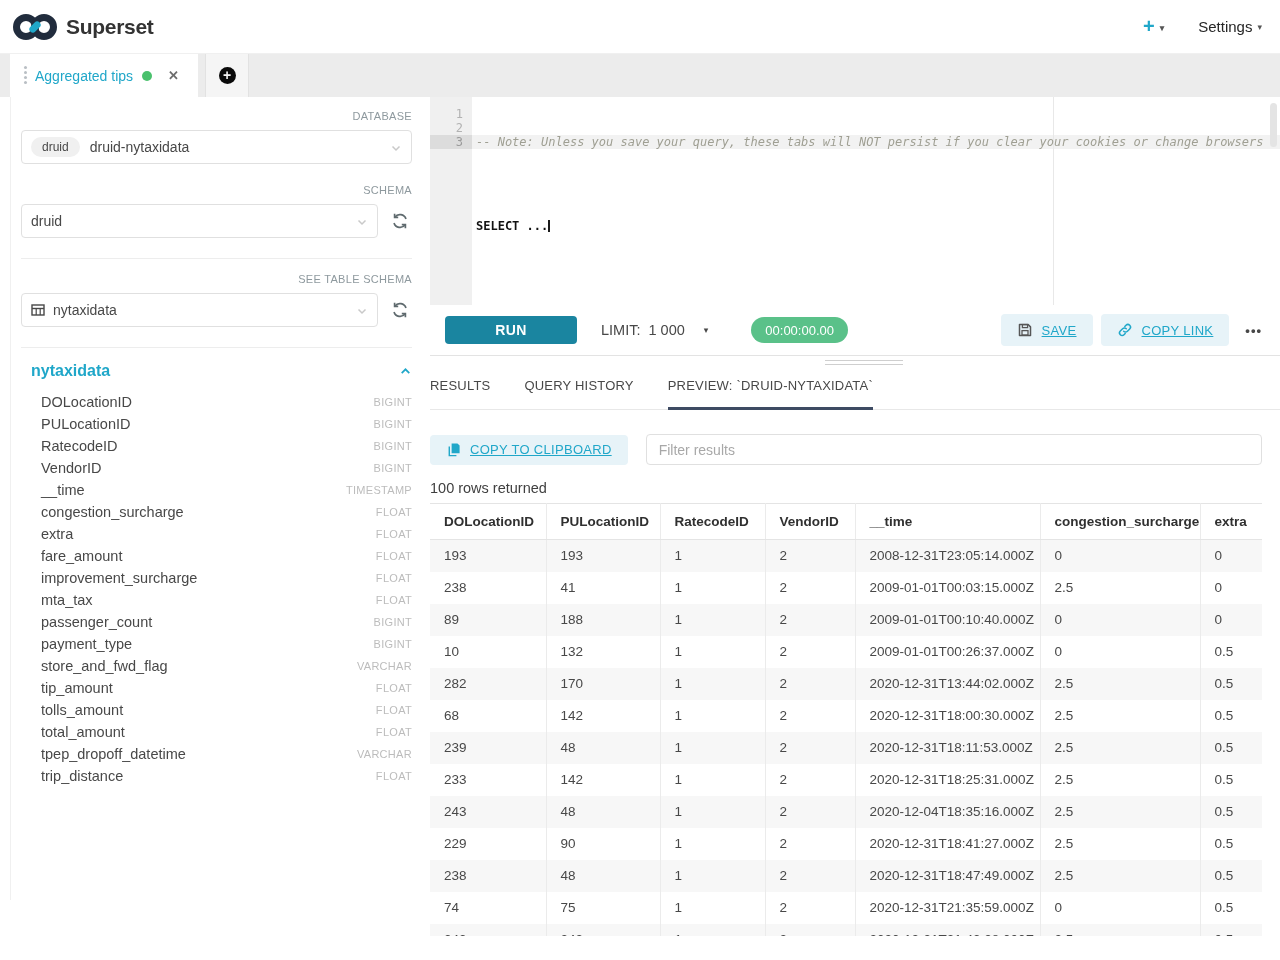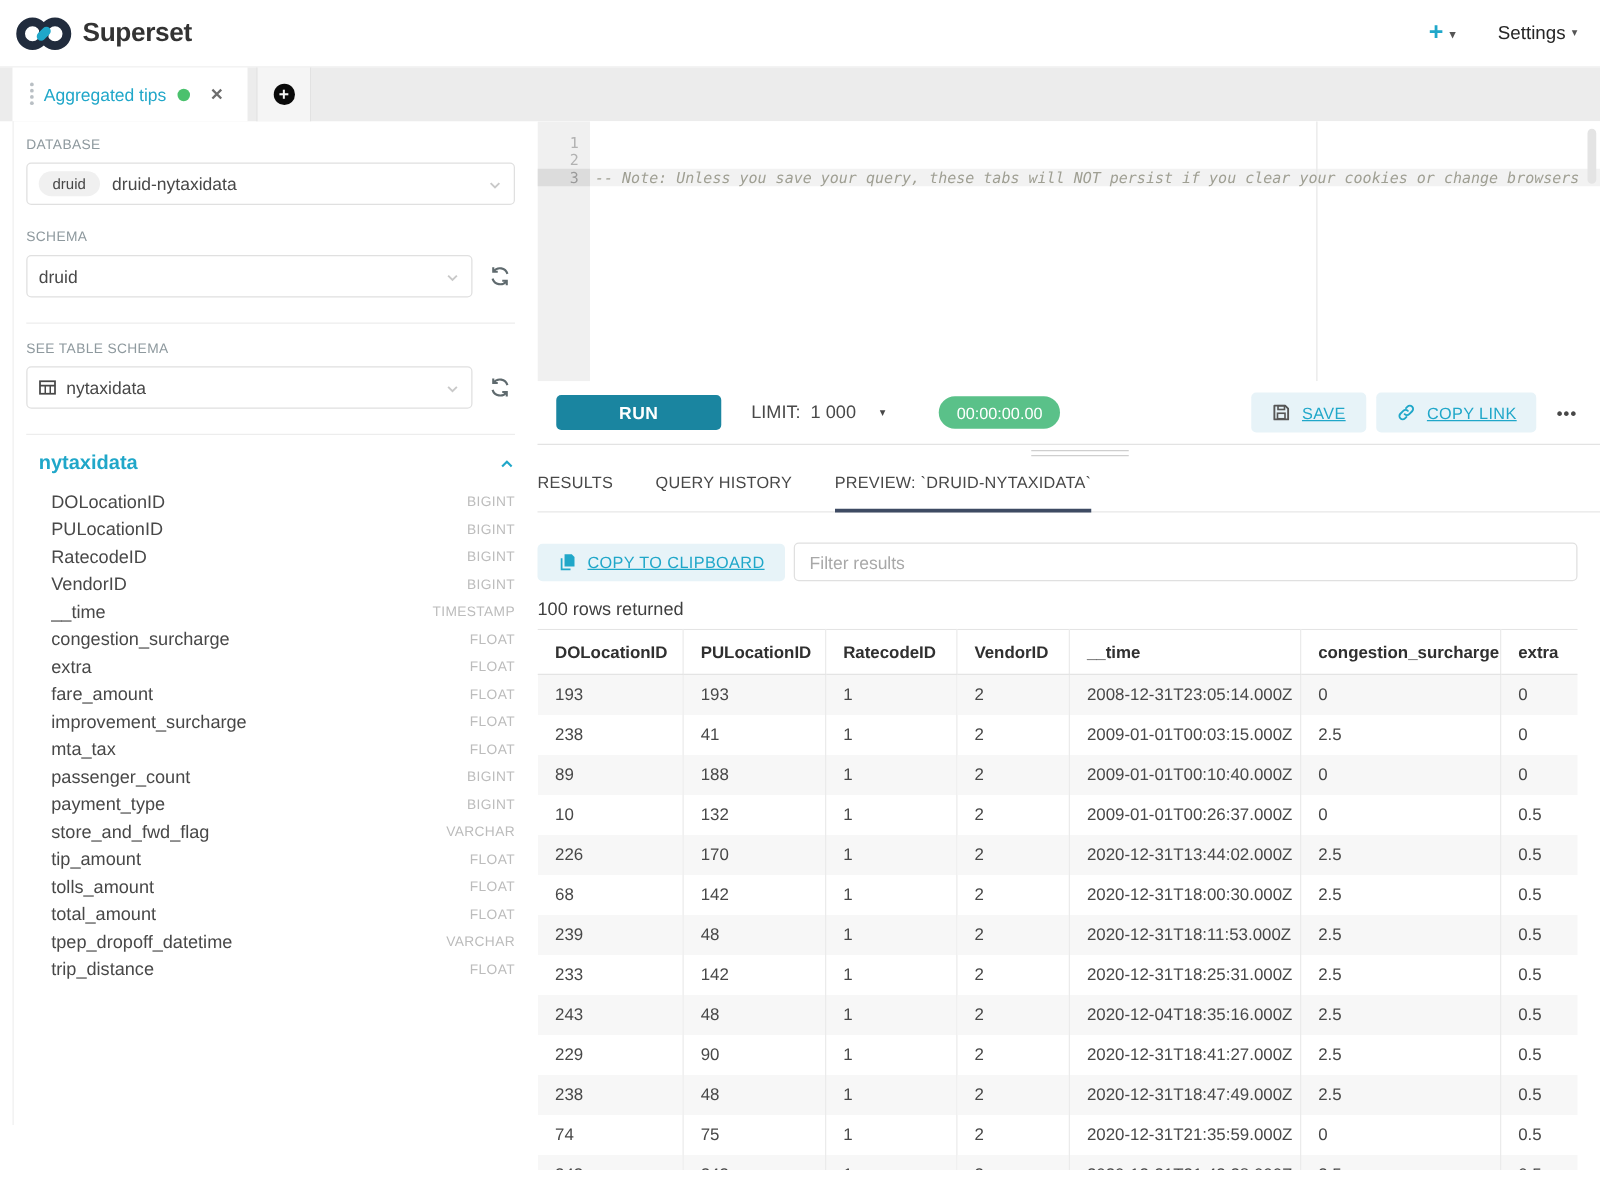--- a/index.html
+++ b/index.html
@@ -29,21 +29,21 @@
   .status-dot { width:10px; height:10px; border-radius:50%; background:#4ac16d; margin-right:16px; }
   .tab-close { color:#6d6d6d; font-size:13px; font-weight:bold; }
   .add-tab { width:44px; background:#f5f5f5; border-left:1px solid #e2e2e2; border-right:1px solid #e2e2e2;
              margin-left:7px; display:flex; align-items:center; justify-content:center; cursor:pointer; }
   .plus-circle { width:17px; height:17px; border-radius:50%; background:#0a0a0a; color:#f5f5f5;
                  font-size:14px; font-weight:bold; display:flex; align-items:center; justify-content:center;
                  line-height:1; padding-bottom:1px; }
 
   
   .main { display:flex; height:863px; }
-  .sidebar { width:430px; padding:13px 18px 0 21px; position:relative; }
+  .sidebar { width:430px; padding:13px 18px 0 21px; position:relative;text-align:right; }
   .sidebar::before { content:""; position:absolute; left:10px; top:0; bottom:60px; width:1px; background:#f0f0f0; }
   .side-label { font-size:11px; color:#8e999e; letter-spacing:.3px; margin-bottom:8px; }
   .select-row { display:flex; align-items:center; gap:10px; }
   .select-box { flex:1; height:34px; border:1px solid #e0e0e0; border-radius:4px; display:flex;
                 align-items:center; padding:0 30px 0 9px; position:relative; background:#fff; cursor:pointer; }
   .select-box .chev { position:absolute; right:9px; top:11px; }
   .pill { background:#f0f0f0; border-radius:11px; padding:3px 11px; font-size:12px; color:#484848; margin-right:10px; }
   .select-value { font-size:14px; color:#484848; display:flex; align-items:center; gap:8px; }
   .refresh-btn { width:24px; height:24px; display:flex; align-items:center; justify-content:center; cursor:pointer; }
   .side-divider { border:none; border-top:1px solid #ededed; margin:20px 0 14px; }
@@ -93,21 +93,21 @@
 
   .splitter { height:6px; border-top:1px solid #e3e3e3; position:relative; }
   .drag-handle { position:absolute; left:395px; top:1px; width:78px; }
   .drag-handle div { border-top:1px solid #cfcfcf; margin-top:3px; }
 
   .south-tabs { display:flex; gap:34px; padding-top:17px; border-bottom:1px solid #e8e8e8; }
   .south-tab { font-size:13px; color:#484848; letter-spacing:.2px; padding-bottom:14px; cursor:pointer;
                border-bottom:3px solid transparent; margin-bottom:-1px; }
   .south-tab.active { border-bottom-color:var(--indicator,#3e4b63); }
 
-  .results-toolbar { display:flex; align-items:center; gap:7px; margin-top:24px; padding-right:18px; }
+  .results-toolbar { display:flex; align-items:center; gap:18px; margin-top:24px; padding-right:18px; }
   .clipboard-btn { height:30px; }
   .filter-input { flex:1; height:31px; border:1px solid #e0e0e0; border-radius:4px; padding:0 12px;
                   font-size:14px; color:#484848; font-family:"Liberation Sans",sans-serif; outline:none; }
   .filter-input::placeholder { color:#a8a8a8; }
   .rows-returned { margin-top:15px; font-size:14.5px; color:#3f3f3f; }
 
   .result-grid { margin-top:7px; height:433px; overflow:hidden; width:832px; }
   table.grid { border-collapse:collapse; table-layout:fixed; width:862px; font-size:13.5px; }
   table.grid th { height:36px; font-weight:600; color:#303030; text-align:left; padding:0 0 0 14px;
                   border-top:1px solid #e4e4e4; border-bottom:1px solid #e4e4e4; border-right:1px solid #ebebeb;
@@ -298,20 +298,21 @@
         <div class="active-line-bg"></div>
         <div class="gutter">
           <div class="ln">1</div>
           <div class="ln">2</div>
           <div class="ln active">3</div>
         </div>
         <div class="print-margin"></div>
         <div class="code">
           <div class="line comment">-- Note: Unless you save your query, these tabs will NOT persist if you clear your cookies or change browsers</div>
           <div class="line"></div>
+          <div class="line sql-line"><span>SELECT ...</span><span class="cursor"></span></div>
         </div>
         <div class="editor-scrollthumb"></div>
       </div>
 
       <div class="run-row">
         <button class="run-btn">RUN</button>
         <span class="limit-group">
           <span class="limit-label">LIMIT:</span>
           <span class="limit-value">1 000</span>
           <span class="limit-caret">▾</span>
@@ -407,21 +408,21 @@
               <tr class="even">
                 <td>10</td>
                 <td>132</td>
                 <td>1</td>
                 <td>2</td>
                 <td>2009-01-01T00:26:37.000Z</td>
                 <td>0</td>
                 <td>0.5</td>
               </tr>
               <tr class="odd">
-                <td>226</td>
+                <td>282</td>
                 <td>170</td>
                 <td>1</td>
                 <td>2</td>
                 <td>2020-12-31T13:44:02.000Z</td>
                 <td>2.5</td>
                 <td>0.5</td>
               </tr>
               <tr class="even">
                 <td>68</td>
                 <td>142</td>

